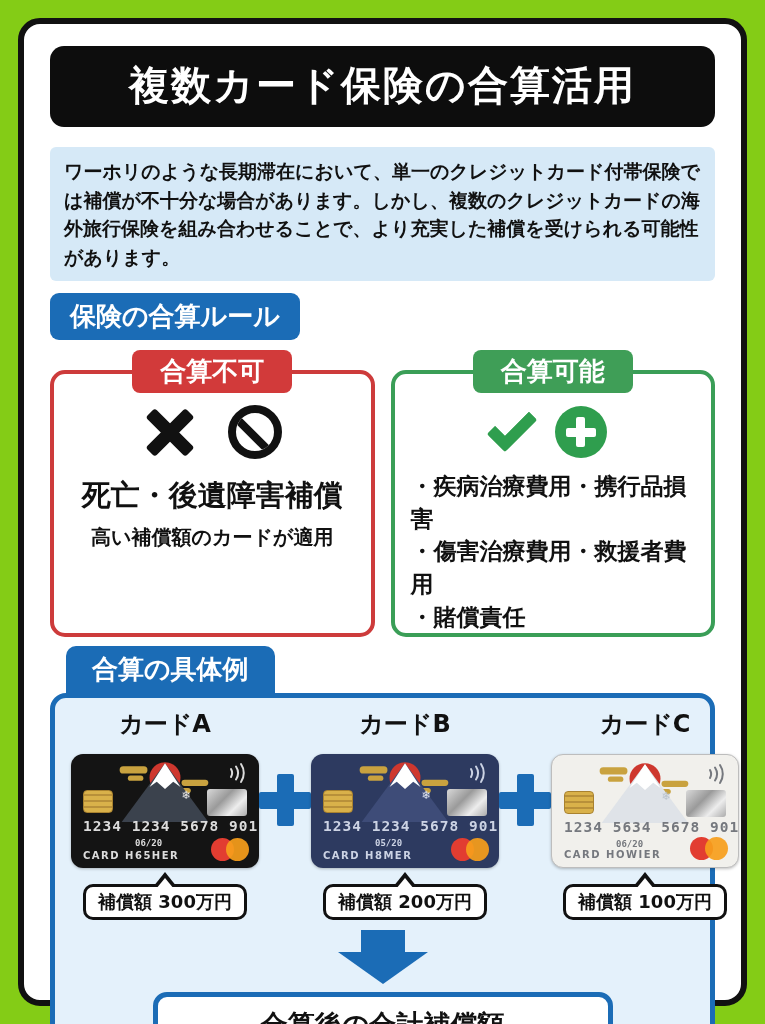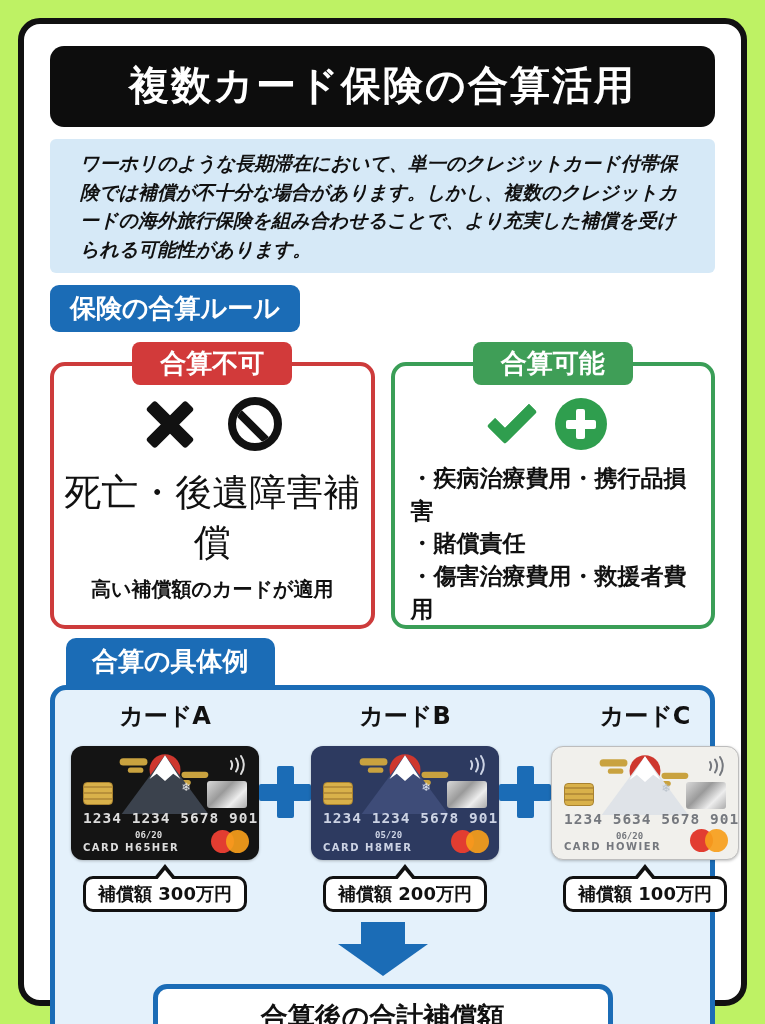--- a/index.html
+++ b/index.html
@@ -1,27 +1,27 @@
 <!DOCTYPE html>
 <html><head>
 <meta charset="utf-8">
 <style>
   * { margin:0; padding:0; box-sizing:border-box; }
   html,body { width:765px; }
   body { font-family:"DejaVu Sans","Liberation Sans",sans-serif; background:#f3f3f3; }
-  .page { width:765px; height:1024px; background:#bef264; padding:18px; overflow:hidden; }
+  .page { width:765px; height:1024px; background:#84cc16; padding:18px; overflow:hidden; }
   .frame { width:100%; height:100%; background:#fff; border:6px solid #111; border-radius:22px; padding:22px 26px 10px; }
 
   
   .title-bar { background:#0d0d0d; color:#fff; border-radius:14px; text-align:center;
     font-size:40px; font-weight:900; letter-spacing:2px; padding:12px 0 14px; }
 
   
-  .intro { background:#d6e9f7; border-radius:6px; margin-top:12px; padding:10px 30px;
-    font-size:19px; font-weight:700; line-height:1.5; color:#111;font-style:italic; }
+  .intro { background:#d6e9f7; border-radius:6px; margin-top:20px; padding:10px 14px;
+    font-size:19px; font-weight:700; line-height:1.5; color:#111; }
 
   
   .rules-heading { display:inline-block; background:#1b6cb6; color:#fff; border-radius:9px;
     padding:6px 20px; font-size:26px; font-weight:800; margin-top:12px; }
 
   .rules-row { display:flex; gap:16px; margin-top:30px; }
   .rule-box { position:relative; flex:1; border-radius:15px; background:#fff; min-height:196px;
     text-align:center; padding-top:26px; }
   .rule-box.red { border:4px solid #cd3b3b; }
   .rule-box.green { border:4px solid #3a9e57; }
@@ -37,21 +37,21 @@
   .x-icon::before,.x-icon::after { content:""; position:absolute; left:0; top:22px; width:56px; height:13px;
     background:#111; border-radius:3px; }
   .x-icon::before { transform:rotate(45deg); }
   .x-icon::after { transform:rotate(-45deg); }
 
   
   .no-icon { position:relative; width:54px; height:54px; border:8px solid #111; border-radius:50%; overflow:hidden; }
   .no-icon::after { content:""; position:absolute; left:50%; top:-6px; width:8px; height:60px;
     background:#111; transform:translateX(-50%) rotate(-45deg); }
 
-  .rule-title { font-size:37px; font-weight:400; color:#111; margin-top:12px; }
+  .rule-title { font-size:29px; font-weight:700; color:#111; margin-top:12px; }
   .rule-note { font-size:20px; font-weight:700; color:#111; margin-top:8px; }
 
   
   .check-icon { width:26px; height:46px; border-right:12px solid #2f9e4e; border-bottom:12px solid #2f9e4e;
     transform:rotate(45deg); margin-top:-10px; border-radius:3px; }
   
   .plus-circle { position:relative; width:52px; height:52px; background:#2f9e4e; border-radius:50%; }
   .plus-circle::before,.plus-circle::after { content:""; position:absolute; background:#fff; border-radius:2px; }
   .plus-circle::before { width:30px; height:9px; left:11px; top:21.5px; }
   .plus-circle::after { width:9px; height:30px; left:21.5px; top:11px; }
@@ -138,22 +138,22 @@
       </div>
 
       <div class="rule-box green">
         <div class="rule-badge green">合算可能</div>
         <div class="icons-row">
           <span class="check-icon"></span>
           <span class="plus-circle"></span>
         </div>
         <div class="rule-items">
           <div>・疾病治療費用・携行品損害</div>
+          <div>・傷害治療費用・救援者費用</div>
           <div>・賭償責任</div>
-          <div>・傷害治療費用・救援者費用</div>
         </div>
       </div>
 
     </div>
 
     <div class="example-tab">合算の具体例</div>
 
     <div class="example-box">
 
       <div class="cards-row">

